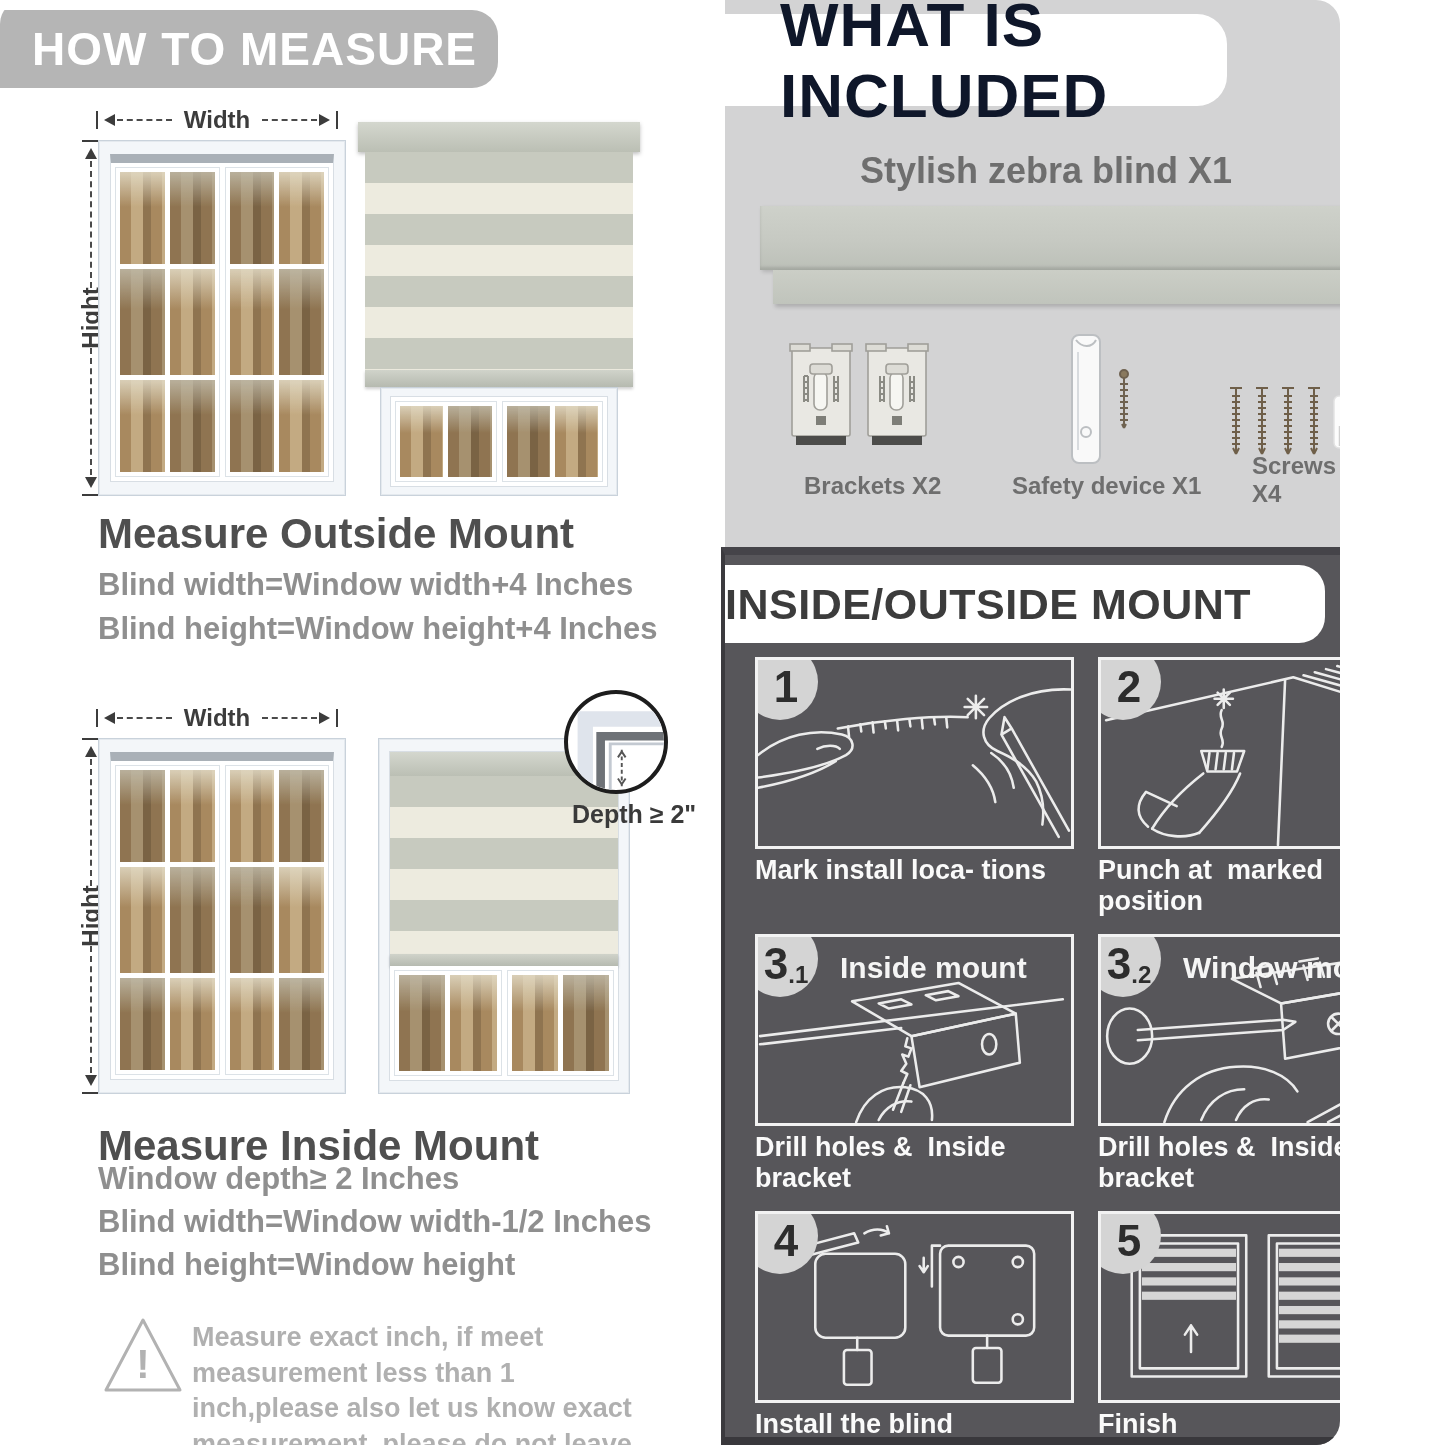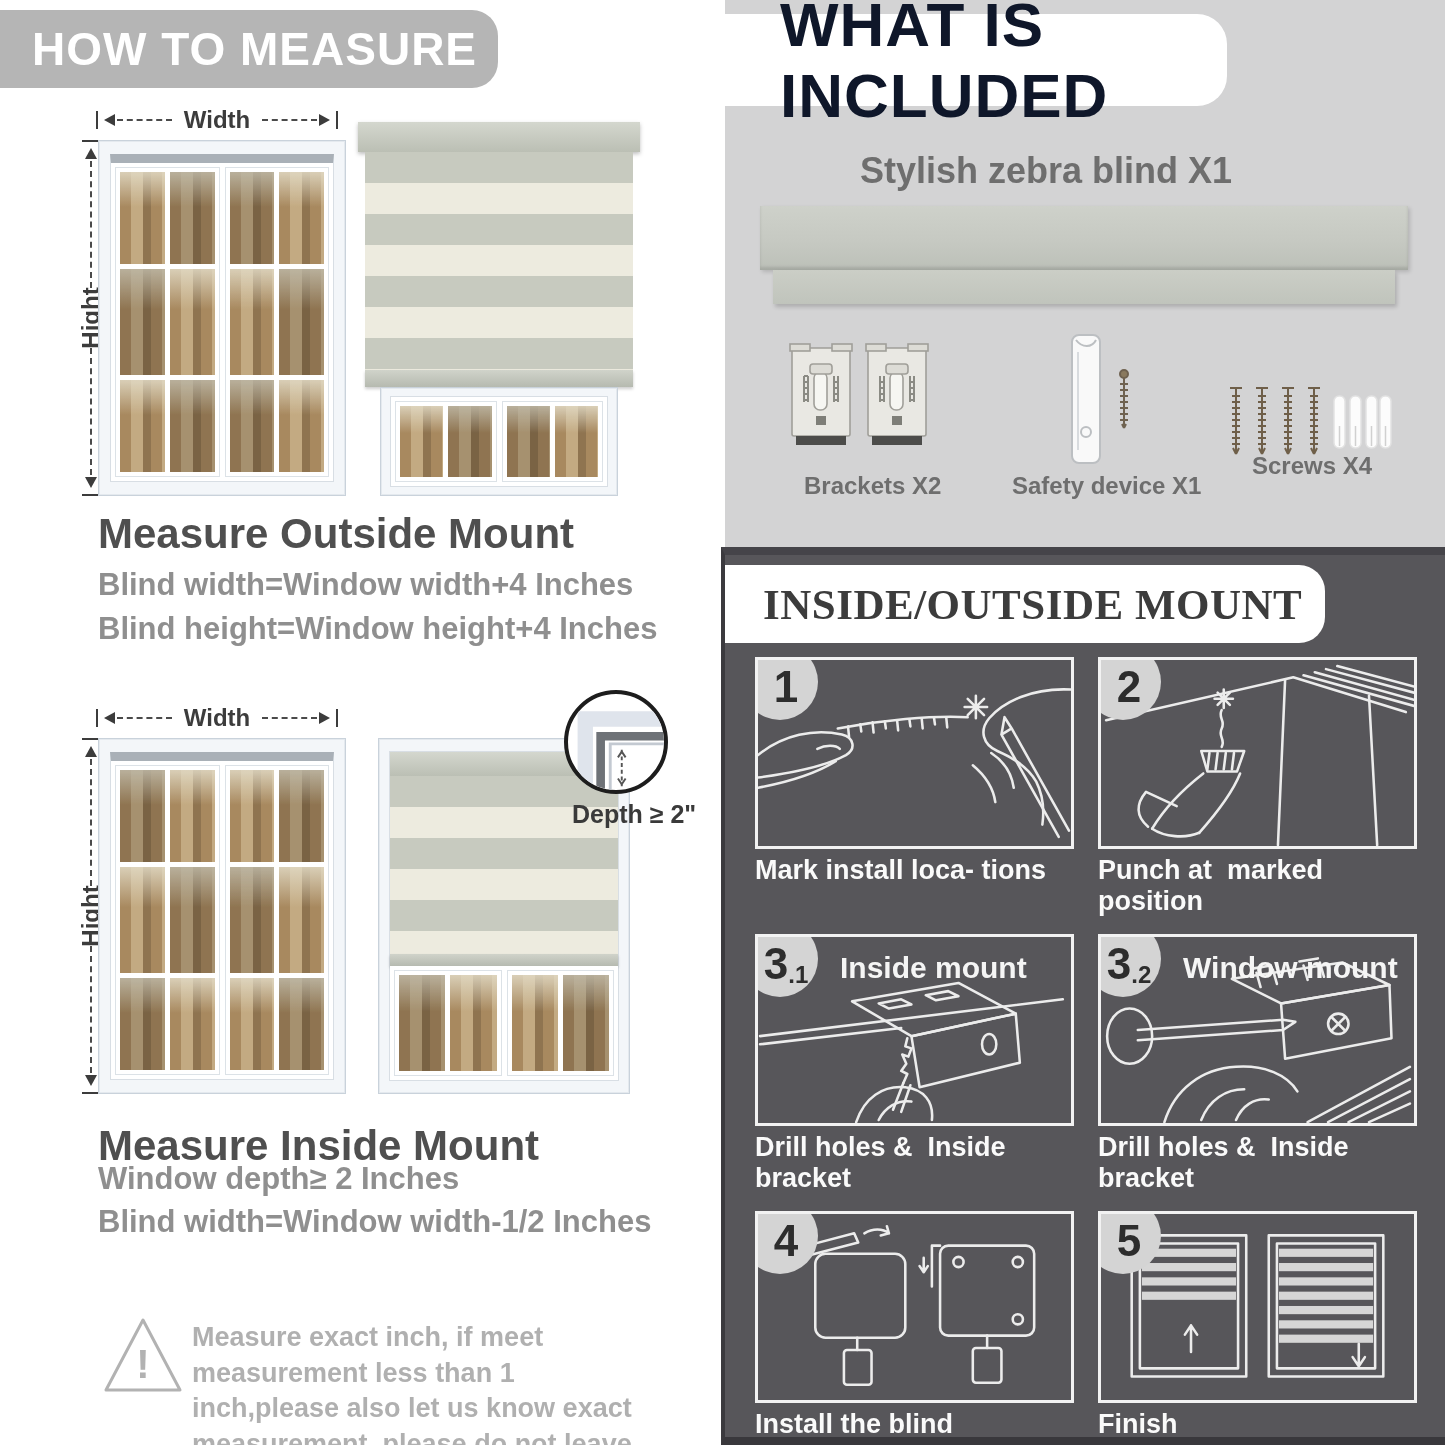--- a/index.html
+++ b/index.html
@@ -1,17 +1,17 @@
 <!DOCTYPE html>
 <html><head>
 <meta charset="utf-8">
 <style>
   html,body{margin:0;padding:0;background:#fff;}
-  #canvas{position:relative;width:1445px;height:1445px;background:#ffffff;overflow:hidden;
-          font-family:"Liberation Sans", sans-serif;}
+  #canvas{position:relative;width:1340px;height:1445px;background:#ffffff;overflow:hidden;
+          font-family:"Liberation Sans", sans-serif;border-radius:24px;}
   .abs{position:absolute;}
 
   
   .lh-header{left:0;top:10px;width:498px;height:78px;background:#b5b5b5;border-radius:0 26px 26px 0;
              display:flex;align-items:center;padding-left:32px;box-sizing:border-box;}
   .lh-header span{color:#ffffff;font-size:46px;font-weight:bold;letter-spacing:1px;}
 
   .sec-title{font-size:42px;font-weight:bold;color:#4f4f4f;}
   .sec-line{font-size:31px;font-weight:bold;color:#8f8f8f;}
 
@@ -65,21 +65,21 @@
   .bar-top{height:64px;background:linear-gradient(180deg,#ced1ca 0%,#c6c9c2 55%,#bcc0b8 100%);
            box-shadow:inset 0 -3px 3px rgba(0,0,0,.12), 2px 2px 4px rgba(0,0,0,.15);}
   .bar-bottom{height:34px;margin:0 13px;background:linear-gradient(180deg,#cbcec6,#c0c4bc);
               box-shadow:2px 3px 4px rgba(0,0,0,.18);}
   .inc-item-label{font-size:24px;font-weight:bold;color:#6e6e6e;margin-left:24px;}
 
   
   .panel-mount{left:721px;top:547px;width:724px;height:898px;background:#57565a;box-sizing:border-box;
                border-left:4px solid #3b3a3e;border-top:8px solid #454449;border-bottom:8px solid #39383c;}
   .mount-header{position:absolute;left:0;top:10px;width:600px;height:78px;background:#fff;border-radius:0 26px 26px 0;
-                display:flex;align-items:center;padding-left:38px;box-sizing:border-box;font-family:Liberation Serif, serif;}
+                display:flex;align-items:center;box-sizing:border-box;}
   .mount-header span{color:#3c3c3c;font-size:43px;font-weight:bold;letter-spacing:.5px;}
   .steps{position:absolute;left:30px;top:102px;right:28px;display:grid;grid-template-columns:1fr 1fr;column-gap:24px;}
   .step{margin-bottom:17px;}
   .step-panel{height:186px;border:3px solid #f2f2f2;position:relative;overflow:hidden;}
   .step-panel svg{position:absolute;inset:0;width:100%;height:100%;}
   .badge{position:absolute;left:-16px;top:-16px;width:76px;height:76px;border-radius:50%;background:#d4d4d4;
          display:flex;align-items:center;justify-content:center;padding:10px 0 0 12px;box-sizing:border-box;}
   .badge .n{font-size:44px;font-weight:bold;color:#2d2d2d;line-height:1;}
   .badge .s{font-size:24px;font-weight:bold;color:#2d2d2d;align-self:flex-end;margin-bottom:8px;}
   .step-title{position:absolute;left:82px;top:14px;color:#f5f5f5;font-size:30px;font-weight:bold;}
@@ -225,20 +225,21 @@
       <path d="M44,100 L44,52 L100,52" stroke="#c3c9d1" stroke-width="3" fill="none"></path>
       <path d="M56,58 L56,96" stroke="#555" stroke-width="2" stroke-dasharray="4 3" fill="none"></path>
       <path d="M56,60 l-4,6 M56,60 l4,6 M56,94 l-4,-6 M56,94 l4,-6" stroke="#555" stroke-width="2" fill="none"></path>
     </svg>
   </div>
   <div class="abs depth-lbl" style="left:572px;top:800px;">Depth ≥ 2"</div>
 
   <div class="abs sec-title" style="left:98px;top:1106px;margin-top:16px;">Measure Inside Mount</div>
   <div class="abs sec-line" style="left:98px;top:1161px;">Window depth≥ 2 Inches</div>
   <div class="abs sec-line" style="left:98px;top:1204px;">Blind width=Window width-1/2 Inches</div>
+  <div class="abs sec-line" style="left:98px;top:1247px;">Blind height=Window height</div>
 
   <svg class="abs" style="left:100px;top:1314px;" width="86" height="84" viewBox="0 0 86 84">
     <path d="M43,6 L80,76 L6,76 Z" fill="none" stroke="#b2b2b2" stroke-width="3" stroke-linejoin="round"></path>
     <text x="43" y="64" text-anchor="middle" font-size="40" font-weight="bold" fill="#b2b2b2" font-family="Liberation Sans, sans-serif">!</text>
   </svg>
   <div class="abs warn-text" style="left:192px;top:1320px;">Measure exact inch, if meet measurement less than 1 inch,please also let us know exact measurement, please do not leave it</div>
 
   <div class="abs panel-included"></div>
   <div class="abs inc-header">
     <span>WHAT IS INCLUDED</span>

